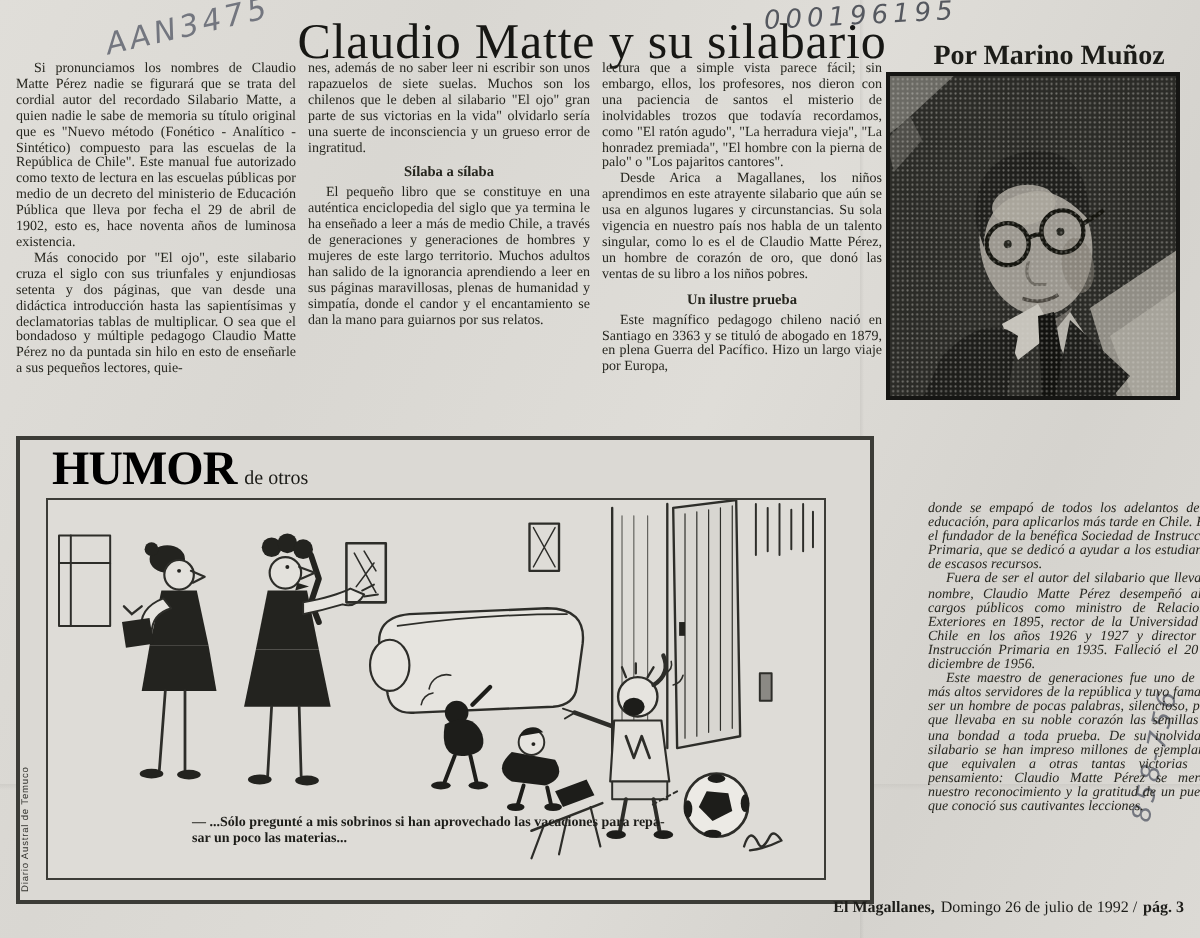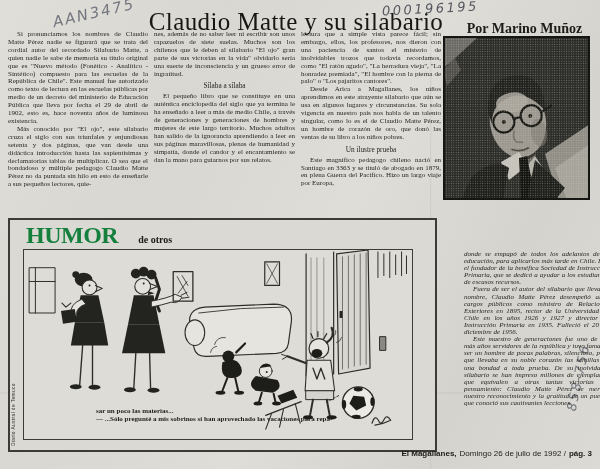--- a/index.html
+++ b/index.html
@@ -27,45 +27,45 @@
   .byline{position:absolute;left:452px;top:21px;width:145px;text-align:center;
         font-weight:bold;font-size:14px;color:#1c1c18;}
 
   .col{position:absolute;top:31px;font-size:7px;line-height:7.9px;text-align:justify;
         color:#26261f;overflow:hidden;}
   .col p{margin:0;}
   p.indent{text-indent:9px;}
   .col1{left:8px;width:140px;height:184px;}
   .col2{left:154px;width:141px;height:184px;}
   .col3{left:301px;width:140px;height:184px;}
-  .subhead{margin:4px 0 3px;text-align:center;font-size:7.3px;font-weight:normal;text-indent:0;}
+  .subhead{margin:4px 0 3px;text-align:center;font-size:7.3px;font-weight:bold;text-indent:0;}
 
   .photo{position:absolute;left:443px;top:36px;width:147px;height:164px;}
   .photo svg{display:block;}
   .photo-caption{position:absolute;left:445px;top:204px;width:145px;
         font-style:italic;font-size:7px;line-height:7.5px;text-align:justify;color:#24241f;}
   .col4{left:464px;top:251px;width:145px;height:198px;font-size:7px;line-height:7.1px;font-style:italic;}
 
   .humor-box{position:absolute;left:8px;top:218px;width:429px;height:234px;
         border:2px solid #3c3c37;background:#dbd9d4;box-sizing:border-box;}
   .humor-header{position:absolute;left:16px;top:2px;}
   .humor-title{font-family:"Liberation Serif",serif;font-weight:bold;font-size:24px;
-        letter-spacing:-.5px;color:#15803d;}
-  .humor-subtitle{font-weight:bold;font-size:10px;color:#1b1b17;margin-left:20px;}
+        letter-spacing:-.5px;color:#000000;}
+  .humor-subtitle{font-weight:normal;font-size:10px;color:#1b1b17;margin-left:4px;}
   .cartoon-frame{position:absolute;left:13px;top:29px;width:390px;height:191px;
         border:1.5px solid #3c3c37;background:#dedcd7;box-sizing:border-box;}
   .cartoon-frame svg{display:block;}
   .cartoon-caption{position:absolute;left:72px;top:157px;width:286px;
         font-weight:bold;font-size:7px;line-height:8px;color:#1d1d19;}
   .humor-credit{position:absolute;left:1px;top:122px;height:104px;
         writing-mode:vertical-rl;transform:rotate(180deg);
         font-family:"Liberation Sans",sans-serif;font-size:4.8px;letter-spacing:.4px;color:#33332e;}
 
   .footer{position:absolute;left:300px;top:449px;width:292px;text-align:right;
-        font-family:Liberation Sans, sans-serif;font-size:8px;color:#1d1d19;white-space:nowrap;}
+        font-family:Liberation Serif, serif;font-size:8px;color:#1d1d19;white-space:nowrap;}
   .footer .b{font-weight:bold;}
   .footer span + span{margin-left:3px;}
 </style>
 </head>
 <body>
 
 <div class="page">
   <div class="crease"></div>
   <div class="crease2"></div>
 
@@ -269,22 +269,22 @@
           <ellipse cx="338" cy="141.5" rx="4.5" ry="2.2" fill="#1d1d1a" stroke="none"></ellipse>
           <ellipse cx="323.5" cy="157" rx="2.2" ry="4.5" fill="#1d1d1a" stroke="none"></ellipse>
           <ellipse cx="352.5" cy="154" rx="2.2" ry="4.5" fill="#1d1d1a" stroke="none"></ellipse>
           <ellipse cx="336" cy="169.5" rx="4.5" ry="2" fill="#1d1d1a" stroke="none"></ellipse>
           <path d="M318 148 l-13 7" stroke-width="1" stroke-dasharray="2,2" fill="none"></path>
         </g>
 
         <path d="M352 176 q3 -10 7 -2 q2 5 6 -3 q2 -4 6 2 q-8 4 -16 5" stroke="#2d2d29" stroke-width="1.2" fill="none"></path>
       </svg>
       <div class="cartoon-caption">
+        <div>— ...Sólo pregunté a mis sobrinos si han aprovechado las vacaciones para repa-</div>
         <div>sar un poco las materias...</div>
-        <div>— ...Sólo pregunté a mis sobrinos si han aprovechado las vacaciones para repa-</div>
       </div>
     </div>
     <div class="humor-credit">Diario Austral de Temuco</div>
   </div>
 
   <div class="footer">
     <span class="b">El Magallanes,</span><span>Domingo 26 de julio de 1992 /</span><span class="b">pág. 3</span>
   </div>
 </div>
 

